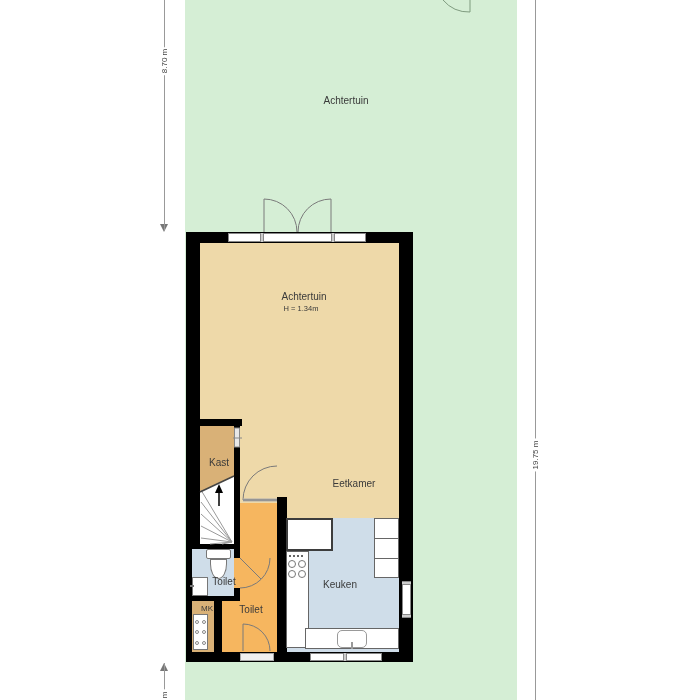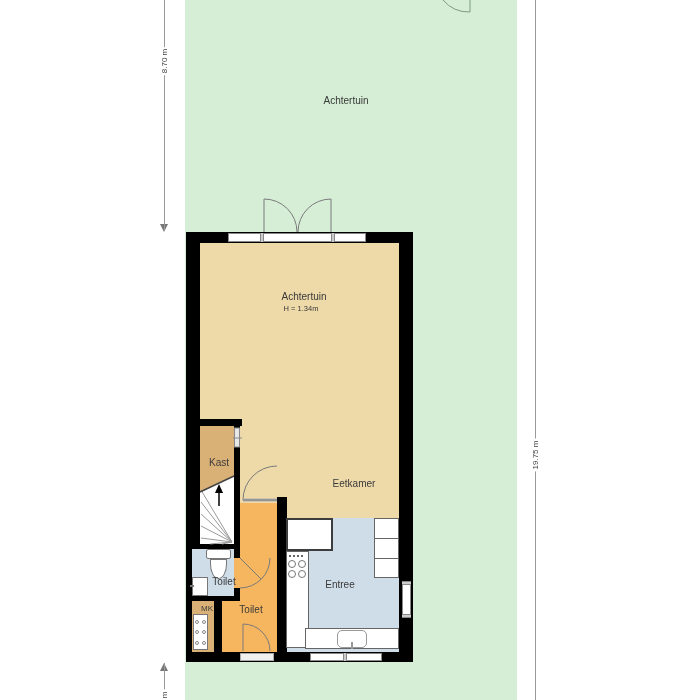--- a/index.html
+++ b/index.html
@@ -197,21 +197,21 @@
   </svg>
 
   <div class="lbl" style="left:346px;top:100px;">Achtertuin</div>
   <div class="lbl" style="left:304px;top:296px;">Achtertuin</div>
   <div class="lbl lbl-sub" style="left:301px;top:308px;">H = 1.34m</div>
   <div class="lbl" style="left:354px;top:483px;">Eetkamer</div>
   <div class="lbl" style="left:219px;top:462px;">Kast</div>
   <div class="lbl" style="left:224px;top:581px;">Toilet</div>
   <div class="lbl" style="left:207px;top:608px;font-size:8px;">MK</div>
   <div class="lbl" style="left:251px;top:609px;">Toilet</div>
-  <div class="lbl" style="left:340px;top:584px;">Entree</div>
+  <div class="lbl" style="left:340px;top:584px;">Keuken</div>
 
   <div class="abs dim-line" style="left:164px;top:0;height:231px;"></div>
   <div class="dim-text" style="left:164px;top:61px;">8.70 m</div>
   <div class="abs dim-line" style="left:164px;top:663px;height:37px;"></div>
   <div class="dim-text" style="left:164px;top:695px;">m</div>
   <div class="abs dim-line" style="left:535px;top:0;height:700px;"></div>
   <div class="dim-text" style="left:535px;top:455px;">19.75 m</div>
 
 </div>
 

